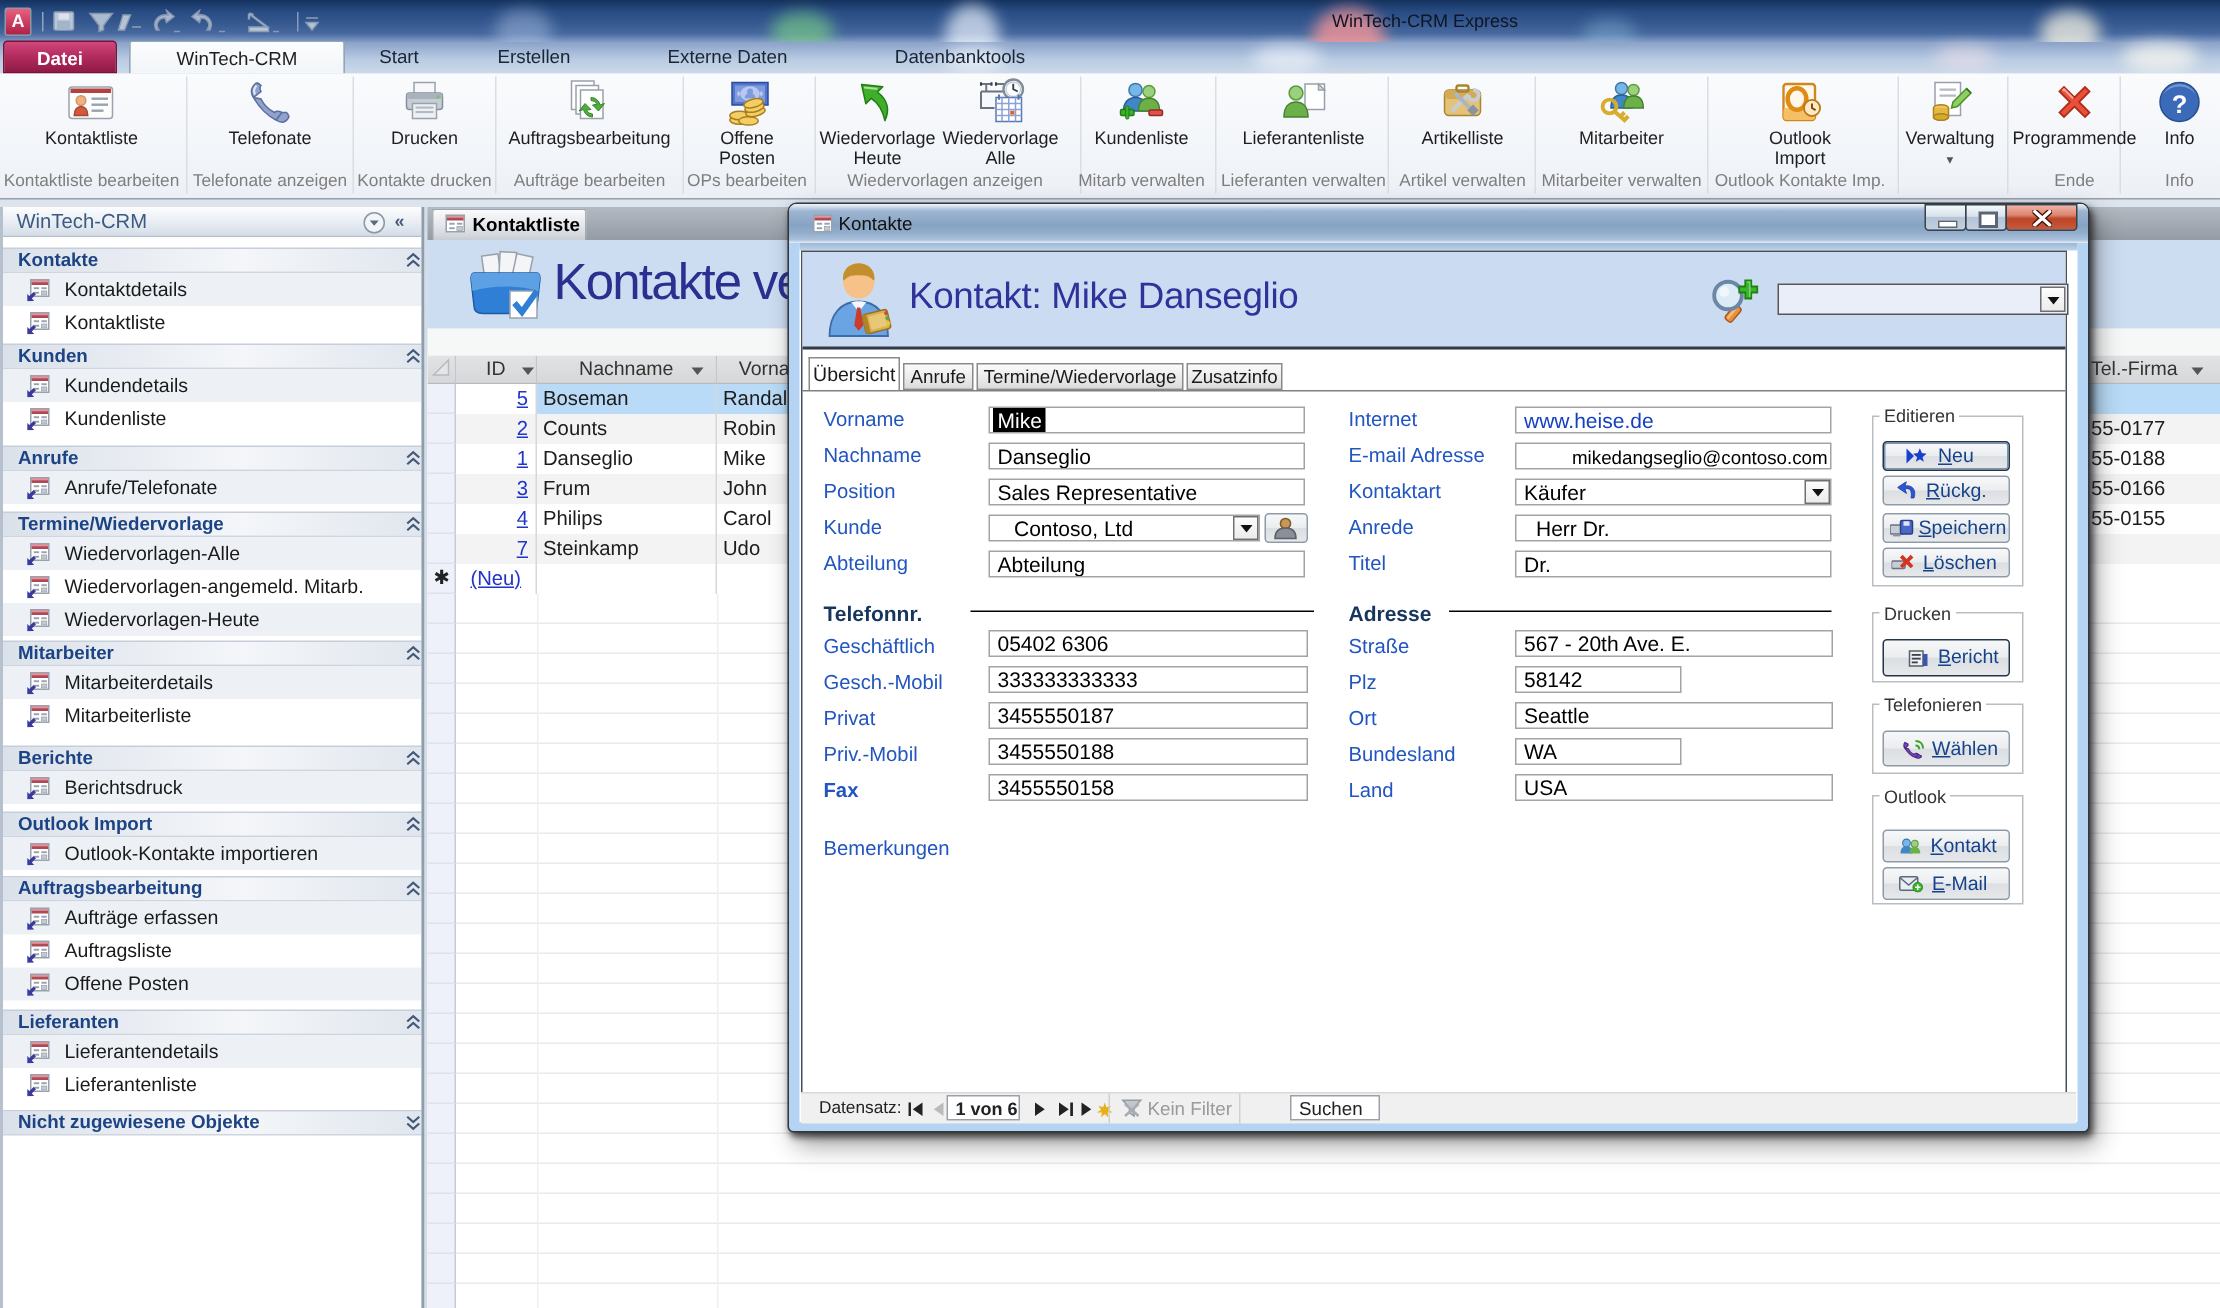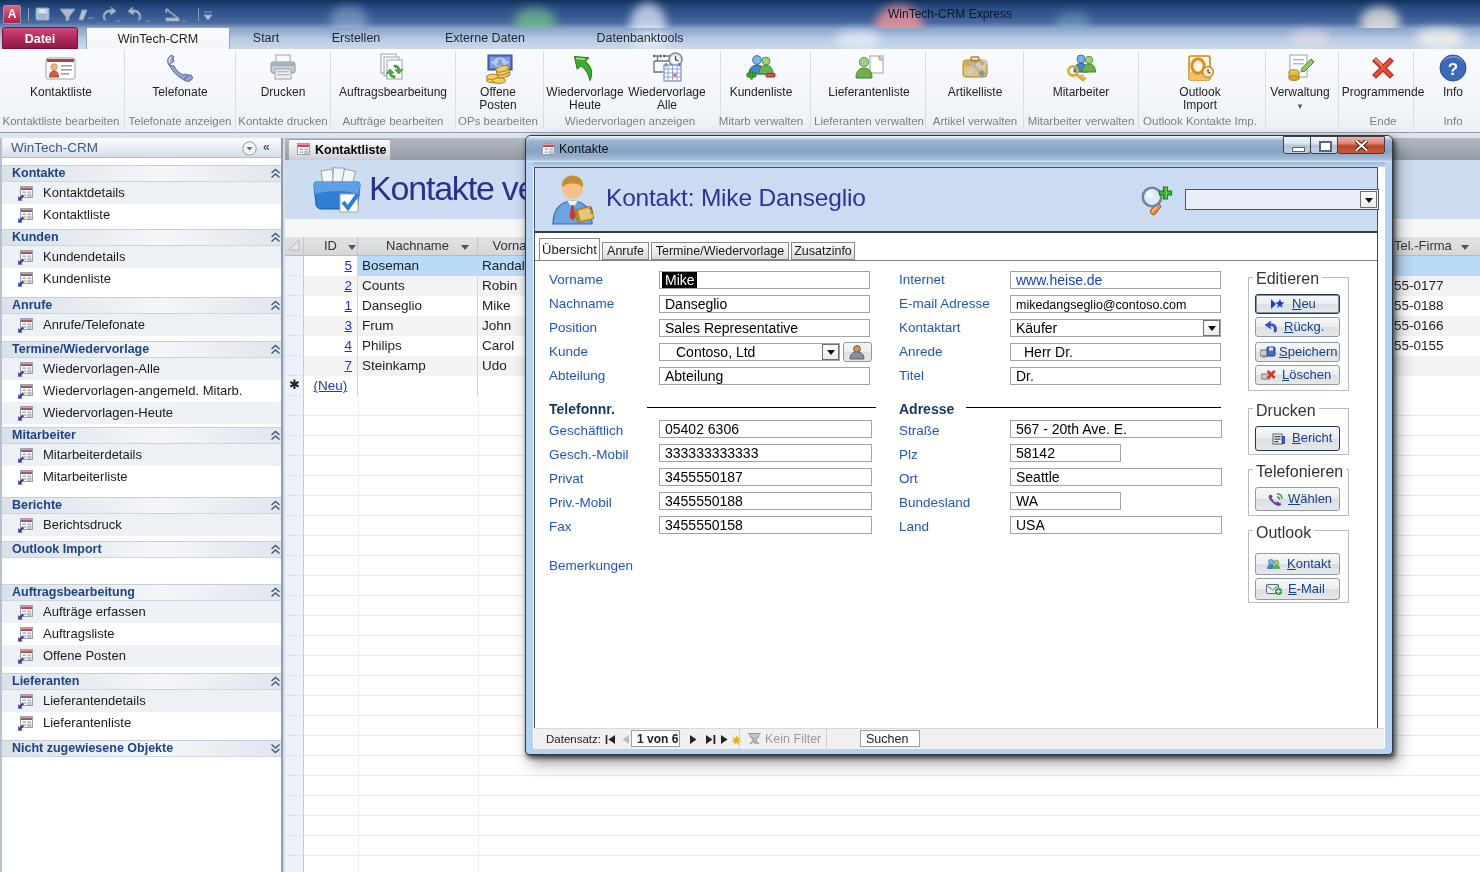--- a/index.html
+++ b/index.html
@@ -45,21 +45,21 @@
 #dlg-hband{position:absolute;left:0px;top:0px;width:842px;height:63px;background:#cbdcf2;border-bottom:2px solid #333c47;}
 #dlg-title{position:absolute;left:71px;top:16px;font-size:24.5px;color:#31319b;letter-spacing:-0.2px;}
 .dtab{position:absolute;top:74px;height:18px;background:linear-gradient(#fbfbfb,#e9e9e9 60%,#dadada);border:1px solid #8a8a8a;box-sizing:border-box;font-size:12.5px;color:#1a1a1a;text-align:center;line-height:17px;}
 .dtab.act{top:70px;height:22px;background:#fff;border-bottom:none;font-size:13px;z-index:3;line-height:22px;}
 #tabline{position:absolute;left:0;top:92px;width:842px;height:1px;background:#808080;}
 .flbl{position:absolute;font-size:13.5px;color:#2155c0;white-space:nowrap;}
 .fbox{position:absolute;background:#fff;border:1px solid #a3a3a3;box-sizing:border-box;font-size:14px;color:#000;padding:0 0 0 5px;white-space:nowrap;overflow:hidden;line-height:17px;}
 .bold-sec{position:absolute;font-size:14px;font-weight:bold;color:#17365d;}
 .secline{position:absolute;height:1px;background:#000;}
 .grp{position:absolute;border:1px solid #b9bdc2;box-sizing:border-box;}
-.glbl{position:absolute;font-size:16px;color:#333;background:#fff;padding:0 3px;white-space:nowrap;}
+.glbl{position:absolute;font-size:12px;color:#333;background:#fff;padding:0 3px;white-space:nowrap;}
 .btn7{position:absolute;border:1px solid #8e9aa8;border-radius:3px;box-sizing:border-box;background:linear-gradient(#f7f8f9,#ebedef 48%,#dcdfe2 52%,#e6e8ea);font-size:13px;color:#15428b;white-space:nowrap;}
 .cbtn{position:absolute;border:1px solid #707070;background:linear-gradient(#fdfdfd,#ececec);box-sizing:border-box;}
 .arr{position:absolute;width:0;height:0;border-left:4px solid transparent;border-right:4px solid transparent;border-top:5px solid #111;}
 #recbar{position:absolute;left:1px;top:566px;width:850px;height:20px;background:#f0f0f0;border-top:1px solid #d9d9d9;font-size:12.5px;color:#222;}
 </style></head>
 <body>
 <div id="app">
 <div id="titlebar" class="abs">
  <div class="blob" style="left:514px;top:8px;width:42px;height:26px;background:rgba(120,205,135,.65);"></div>
  <div class="blob" style="left:630px;top:3px;width:36px;height:42px;background:rgba(235,242,252,.7);"></div>
@@ -435,20 +435,33 @@
             <rect x="10.6" y="6.5" width="3.6" height="1.3" fill="#9aa3ad"></rect>
             <rect x="5.5" y="9.5" width="3.6" height="1.3" fill="#9aa3ad"></rect>
             <rect x="10.6" y="9" width="3.6" height="2.6" fill="#c3c9d2" stroke="#9aa3ad" stroke-width="0.5"></rect>
             <path d="M1.2 15.8 L1.2 11 L2.6 12.4 L5.4 9.6 L7 11.2 L4.2 14 L5.8 15.6 Z" fill="#3b3b9e"></path>
           </svg></span>
         <span class="ntext">Berichtsdruck</span>
       </div>
 <div class="abs nsec" style="top:403px;">Outlook Import<span class="chev"><svg width="11" height="11" viewBox="0 0 11 11">
             <path d="M1.5 5 L5.5 1.5 L9.5 5 M1.5 9.5 L5.5 6 L9.5 9.5" fill="none" stroke="#44597a" stroke-width="1.5"></path>
           </svg></span></div>
+<div class="abs nitem sh" style="top:420px;">
+        <span class="fico"><svg width="17" height="16" viewBox="0 0 17 16">
+            <rect x="3.5" y="1.5" width="12" height="11" fill="#fff" stroke="#98a1ad"></rect>
+            <rect x="4" y="2" width="11" height="3" fill="#ad4a55"></rect>
+            <rect x="4" y="2" width="11" height="1.2" fill="#e0959e"></rect>
+            <rect x="5.5" y="6.5" width="3.6" height="1.3" fill="#9aa3ad"></rect>
+            <rect x="10.6" y="6.5" width="3.6" height="1.3" fill="#9aa3ad"></rect>
+            <rect x="5.5" y="9.5" width="3.6" height="1.3" fill="#9aa3ad"></rect>
+            <rect x="10.6" y="9" width="3.6" height="2.6" fill="#c3c9d2" stroke="#9aa3ad" stroke-width="0.5"></rect>
+            <path d="M1.2 15.8 L1.2 11 L2.6 12.4 L5.4 9.6 L7 11.2 L4.2 14 L5.8 15.6 Z" fill="#3b3b9e"></path>
+          </svg></span>
+        <span class="ntext">Outlook-Kontakte importieren</span>
+      </div>
 <div class="abs nsec" style="top:446px;">Auftragsbearbeitung<span class="chev"><svg width="11" height="11" viewBox="0 0 11 11">
             <path d="M1.5 5 L5.5 1.5 L9.5 5 M1.5 9.5 L5.5 6 L9.5 9.5" fill="none" stroke="#44597a" stroke-width="1.5"></path>
           </svg></span></div>
 <div class="abs nitem sh" style="top:463px;">
         <span class="fico"><svg width="17" height="16" viewBox="0 0 17 16">
             <rect x="3.5" y="1.5" width="12" height="11" fill="#fff" stroke="#98a1ad"></rect>
             <rect x="4" y="2" width="11" height="3" fill="#ad4a55"></rect>
             <rect x="4" y="2" width="11" height="1.2" fill="#e0959e"></rect>
             <rect x="5.5" y="6.5" width="3.6" height="1.3" fill="#9aa3ad"></rect>
             <rect x="10.6" y="6.5" width="3.6" height="1.3" fill="#9aa3ad"></rect>
@@ -769,21 +782,21 @@
           </div>
 <div class="btn7" style="left:308px;top:174px;width:29px;height:20px;"><svg width="26" height="18" viewBox="0 0 26 18">
               <circle cx="13" cy="6" r="3.4" fill="#c89858" stroke="#7a5c28"></circle>
               <path d="M6 16 c0-5 3-7 7-7 s7 2 7 7 z" fill="#8a8f98" stroke="#5a6068"></path>
             </svg></div>
 <div class="flbl" style="left:14px;top:200px;">Abteilung</div>
 <div class="fbox" style="left:124px;top:199px;width:211px;height:18px;">Abteilung</div>
 <div class="flbl" style="left:364px;top:104px;">Internet</div>
 <div class="fbox" style="left:475px;top:103px;width:211px;height:18px;"><span style="color:#1540c0;">www.heise.de</span></div>
 <div class="flbl" style="left:364px;top:128px;">E-mail Adresse</div>
-<div class="fbox" style="left:475px;top:127px;width:211px;height:18px;"><span style="font-size:12.5px;">mikedangseglio@contoso.com</span></div>
+<div class="fbox" style="left:475px;top:127px;width:211px;height:18px;"><span style="font-size:12.5px;margin-left:32px;">mikedangseglio@contoso.com</span></div>
 <div class="flbl" style="left:364px;top:152px;">Kontaktart</div>
 <div class="fbox" style="left:475px;top:151px;width:211px;height:18px;">Käufer</div>
 <div class="cbtn" style="left:668px;top:152px;width:17px;height:16px;">
             <span class="arr" style="left:4px;top:5px;"></span>
           </div>
 <div class="flbl" style="left:364px;top:176px;">Anrede</div>
 <div class="fbox" style="left:475px;top:175px;width:211px;height:18px;padding-left:13px;">Herr Dr.</div>
 <div class="flbl" style="left:364px;top:200px;">Titel</div>
 <div class="fbox" style="left:475px;top:199px;width:211px;height:18px;">Dr.</div>
 <div class="grp" style="left:713px;top:109px;width:101px;height:114px;"></div>
@@ -822,21 +835,21 @@
 <div class="bold-sec" style="left:364px;top:233px;">Adresse</div>
           <div class="secline" style="left:431px;top:239px;width:255px;"></div>
 <div class="flbl" style="left:14px;top:255px;">Geschäftlich</div>
 <div class="fbox" style="left:124px;top:252px;width:213px;height:18px;">05402 6306</div>
 <div class="flbl" style="left:14px;top:279px;">Gesch.-Mobil</div>
 <div class="fbox" style="left:124px;top:276px;width:213px;height:18px;">333333333333</div>
 <div class="flbl" style="left:14px;top:303px;">Privat</div>
 <div class="fbox" style="left:124px;top:300px;width:213px;height:18px;">3455550187</div>
 <div class="flbl" style="left:14px;top:327px;">Priv.-Mobil</div>
 <div class="fbox" style="left:124px;top:324px;width:213px;height:18px;">3455550188</div>
-<div class="flbl" style="left:14px;top:351px;">Fax</div>
+<div class="flbl" style="left:14px;top:351px;font-weight:bold;">Fax</div>
 <div class="fbox" style="left:124px;top:348px;width:213px;height:18px;">3455550158</div>
 <div class="flbl" style="left:364px;top:255px;">Straße</div>
 <div class="fbox" style="left:475px;top:252px;width:212px;height:18px;">567 - 20th Ave. E.</div>
 <div class="flbl" style="left:364px;top:279px;">Plz</div>
 <div class="fbox" style="left:475px;top:276px;width:111px;height:18px;">58142</div>
 <div class="flbl" style="left:364px;top:303px;">Ort</div>
 <div class="fbox" style="left:475px;top:300px;width:212px;height:18px;">Seattle</div>
 <div class="flbl" style="left:364px;top:327px;">Bundesland</div>
 <div class="fbox" style="left:475px;top:324px;width:111px;height:18px;">WA</div>
 <div class="flbl" style="left:364px;top:351px;">Land</div>

